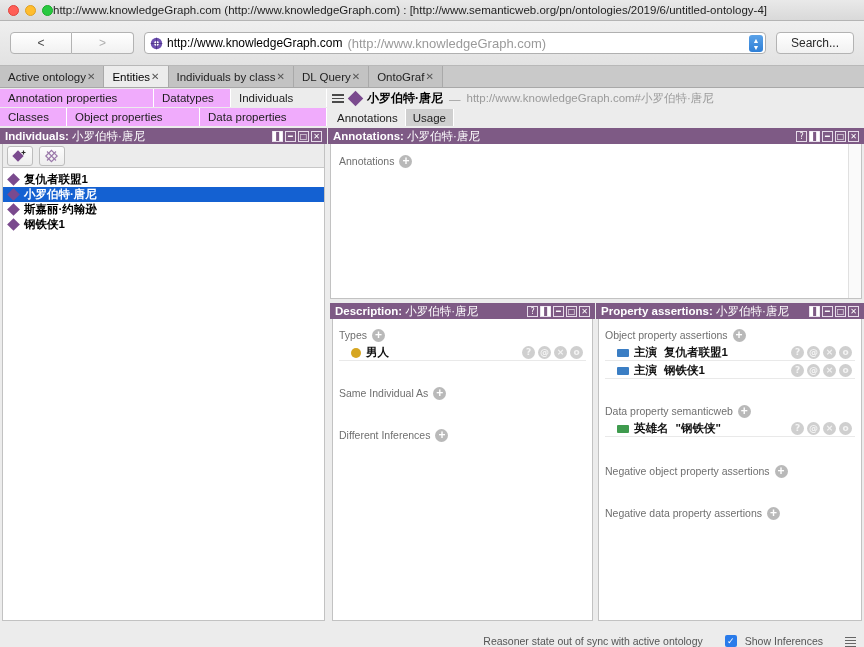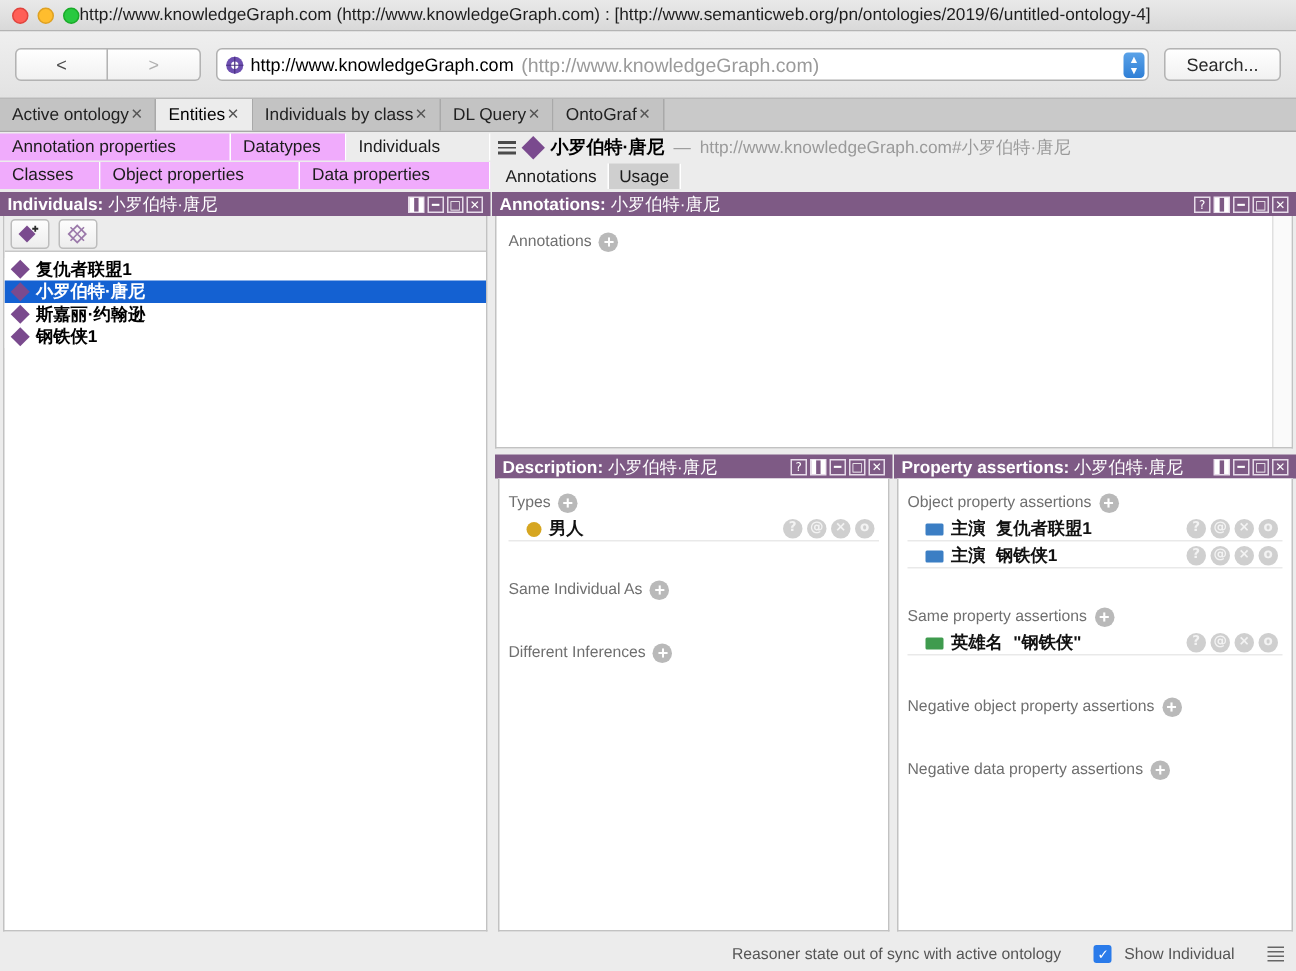--- a/index.html
+++ b/index.html
@@ -205,21 +205,21 @@
     font-weight: bold; font-family: "DejaVu Sans", sans-serif;
   }
 
   
   #assertions-panel { left: 596px; top: 303px; width: 268px; height: 320px; }
   .pa-body { padding: 6px 6px 0 6px; }
 
   
   .statusbar {
     position: absolute; left: 0; bottom: 0; width: 864px; height: 22px;
-    background: #ececec; display: flex; align-items: center;
+    background: #ececec; display: flex; align-items: flex-end;
     justify-content: flex-end; gap: 8px; padding-right: 8px;
     font-size: 10.5px; color: #555;
   }
   .chk {
     width: 12px; height: 12px; border-radius: 2px; background: #2a7bea;
     color: #fff; font-size: 9px; line-height: 12px; text-align: center;
   }
   .stripes { display: inline-flex; flex-direction: column; gap: 1.5px; }
   .stripes i { display: block; width: 11px; height: 1.5px; background: #666; }
   .gap { width: 6px; }
@@ -479,21 +479,21 @@
               <span class="act">?</span>
               <span class="act">@</span>
               <span class="act">×</span>
               <span class="act">o</span>
             </span>
           </div>
         </div>
 
         <div class="desc-group" style="margin-top:22px">
           <span class="section-label">
-            <span>Same property assertions</span>
+            <span>Data property semanticweb</span>
             <span class="plus">+</span>
           </span>
           <div class="entry-row">
             <span class="sq-data"></span>
             <span>英雄名</span>
             <span style="width:7px"></span>
             <span>"钢铁侠"</span>
             <span class="row-actions">
               <span class="act">?</span>
               <span class="act">@</span>
@@ -518,21 +518,21 @@
         </div>
 
       </div>
     </div>
   </div>
 
   <div class="statusbar">
     <span>Reasoner state out of sync with active ontology</span>
     <span class="gap"></span>
     <span class="chk">✓</span>
-    <span>Show Individual</span>
+    <span>Show Inferences</span>
     <span class="gap"></span>
     <span class="stripes">
         <i></i>
         <i></i>
         <i></i>
         <i></i>
       </span>
   </div>
 
 </div>

